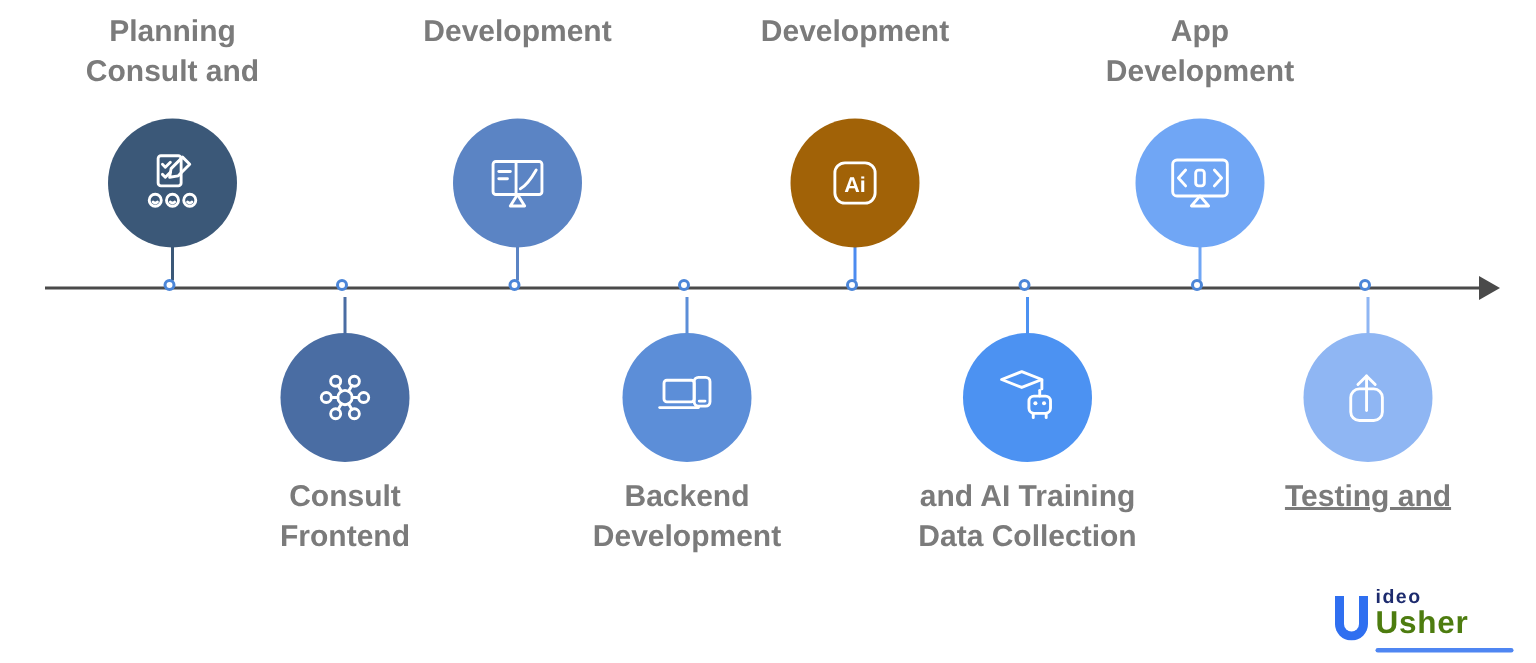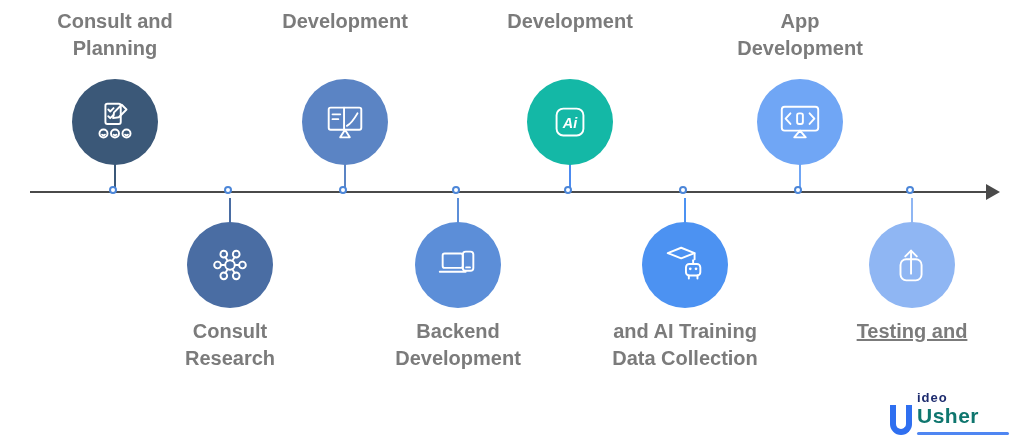--- a/index.html
+++ b/index.html
@@ -24,42 +24,42 @@
   .dot {
     position: absolute; width: 8px; height: 8px; background: #ffffff;
     border: 2px solid #4c86d8; border-radius: 50%;
   }
   .circle {
     position: absolute; width: 86px; height: 86px; border-radius: 50%;
     display: flex; align-items: center; justify-content: center;
   }
   .circle svg { display: block; }
   .ai-text { fill: #ffffff; stroke: none; font-size: 15px; font-weight: 700; font-family: "Liberation Sans", sans-serif; }
-  .logo { position: absolute; left: 890px; top: 390px; display: flex; align-items: flex-end; gap: 5px; }
+  .logo { position: absolute; left: 890px; top: 390px; display: flex; align-items: flex-start; gap: 5px; }
   .logo-mark {
     width: 22px; height: 30px; margin-top: 7px;
     border: 6px solid #2f6ff0; border-top: none;
     border-radius: 0 0 12px 12px;
   }
   .logo-line1 { font-size: 13px; font-weight: 700; color: #1d2b6e; letter-spacing: 1px; }
   .logo-line2 { font-size: 21px; font-weight: 800; color: #1d2b6e; margin-top: -1px; letter-spacing: 0.5px; }
   .logo-tagline { width: 92px; height: 3px; background: #4f86f2; border-radius: 2px; margin-top: 4px; }
 </style>
 </head>
 <body>
 
 <div class="canvas">
 
   <div class="axis" style="background-color: rgb(74, 74, 74);"></div>
   <div class="axis-arrow" style="border-left-color: rgb(74, 74, 74);"></div>
 
   <div>
     <div class="m-label top-label" style="left:20px; top:8px;">
+      <div>Planning</div>
       <div>Consult and</div>
-      <div>Planning</div>
     </div>
     <div class="stem" style="left: 114px; top: 163px; height: 24px; background-color: rgb(59, 88, 120);"></div>
     <div class="dot" style="left: 109px; top: 186px; border-color: rgb(76, 134, 216);"></div>
     <div class="circle" style="left: 72px; top: 79px; background-color: rgb(59, 88, 120);">
       <svg width="46" height="46" viewBox="0 0 48 48">
         <g stroke="#ffffff" fill="none" stroke-width="2" stroke-linecap="round" stroke-linejoin="round">
           <rect x="14" y="5" width="16" height="21" rx="2"></rect>
           <path d="M17 11l2 2 3.5-3.5"></path>
           <path d="M17 18l2 2 3.5-3.5"></path>
           <path d="M31 6l5 5-8 8-6 1 1-6z"></path>
@@ -70,21 +70,21 @@
           <path d="M22.5 37.2a2.2 2.2 0 0 0 3 0"></path>
           <path d="M34.5 37.2a2.2 2.2 0 0 0 3 0"></path>
         </g>
       </svg>
     </div>
   </div>
 
   <div>
     <div class="m-label bottom-label" style="left:120px; top:318px;">
       <div>Consult</div>
-      <div>Research</div>
+      <div>Frontend</div>
     </div>
     <div class="stem" style="left: 229px; top: 198px; height: 26px; background-color: rgb(74, 109, 163);"></div>
     <div class="dot" style="left: 224px; top: 186px; border-color: rgb(76, 134, 216);"></div>
     <div class="circle" style="left: 187px; top: 222px; background-color: rgb(74, 109, 163);">
       <svg width="46" height="46" viewBox="0 0 48 48">
         <g stroke="#ffffff" fill="none" stroke-width="2" stroke-linecap="round" stroke-linejoin="round">
           <circle cx="24" cy="24" r="5"></circle>
           <line x1="29" y1="24" x2="33.5" y2="24"></line>
             <circle cx="37" cy="24" r="3.5"></circle>
           <line x1="26.5" y1="28.3" x2="28.8" y2="32.3"></line>
@@ -140,21 +140,21 @@
       </svg>
     </div>
   </div>
 
   <div>
     <div class="m-label top-label" style="left:475px; top:8px;">
       <div>Development</div>
     </div>
     <div class="stem" style="left: 569px; top: 163px; height: 24px; background-color: rgb(76, 139, 240);"></div>
     <div class="dot" style="left: 564px; top: 186px; border-color: rgb(76, 134, 216);"></div>
-    <div class="circle" style="left: 527px; top: 79px; background-color: #14b8a6; font-style: italic;">
+    <div class="circle" style="left: 527px; top: 79px; background-color: #a16207;">
       <svg width="46" height="46" viewBox="0 0 48 48">
         <g stroke="#ffffff" fill="none" stroke-width="2" stroke-linecap="round" stroke-linejoin="round">
           <rect x="10" y="10" width="28" height="28" rx="7"></rect>
         </g>
         <text x="24" y="30" text-anchor="middle" class="ai-text">Ai</text>
       </svg>
     </div>
   </div>
 
   <div>
@@ -214,18 +214,18 @@
           <path d="M17 15l6-6 6 6"></path>
         </g>
       </svg>
     </div>
   </div>
 
   <div class="logo">
     <div class="logo-mark" style="border-color: rgb(47, 111, 240);"></div>
     <div class="logo-text-stack">
       <div class="logo-line1" style="color: rgb(29, 43, 110);">ideo</div>
-      <div class="logo-line2" style="color: #0f766e;">Usher</div>
+      <div class="logo-line2" style="color: #4d7c0f;">Usher</div>
       <div class="logo-tagline"></div>
     </div>
   </div>
 
 </div>
 
 </body></html>

